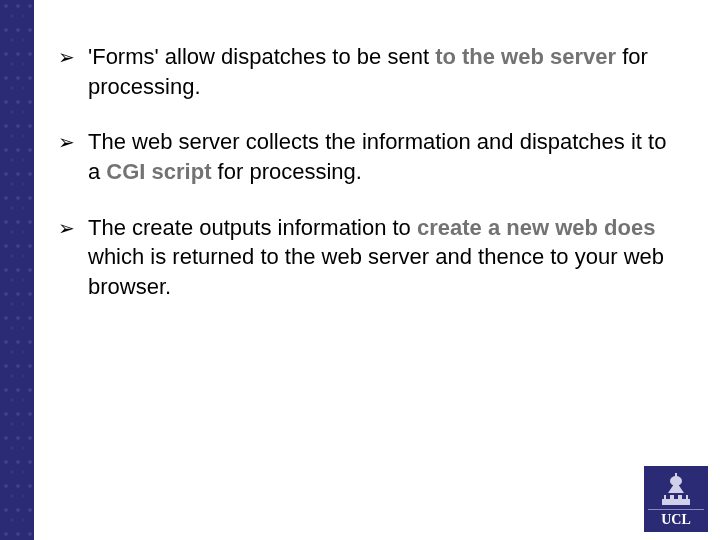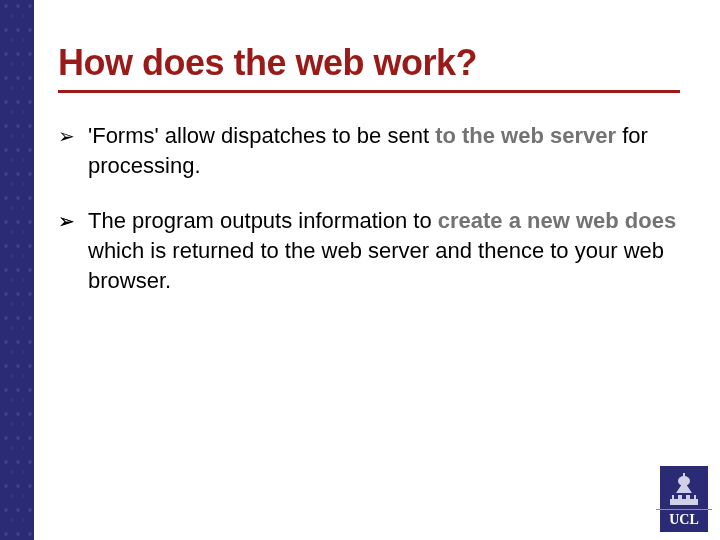--- a/index.html
+++ b/index.html
@@ -68,21 +68,21 @@
     color: #000;
   }
   .bold-red {
     font-weight: bold;
     color: #737373;
   }
   .logo {
     position: absolute;
     right: 12px;
     bottom: 8px;
-    width: 48px;
+    width: 64px;
     height: 66px;
     background: #2a2a75;
     display: flex;
     flex-direction: column;
     align-items: center;
     justify-content: center;
   }
   .logo-dome {
     width: 36px;
     height: 36px;
@@ -102,32 +102,32 @@
   }
 </style>
 </head>
 <body>
 
 <div class="sidebar">
   <div class="sidebar-pattern"></div>
 </div>
 
 <div class="content">
-  <h1 class="title">How does the web work?</h1>
   <ul class="bullets">
     <li class="bullet">
       <span class="bullet-marker">➢</span>
       <span><span>'Forms' allow dispatches to be sent </span><span class="bold-red">to the web server</span><span> for processing.</span></span>
     </li>
     <li class="bullet">
       <span class="bullet-marker">➢</span>
+      <span><span>The web server collects the information and dispatches it to a </span><span class="bold-red">CGI script</span><span> for processing.</span></span>
     </li>
     <li class="bullet">
       <span class="bullet-marker">➢</span>
-      <span><span>The program outputs information to </span><span class="bold-red">create a new web does</span><span> which is returned to the web server and thence to your web browser.</span></span>
+      <span><span>The create outputs information to </span><span class="bold-red">create a new web does</span><span> which is returned to the web server and thence to your web browser.</span></span>
     </li>
   </ul>
 </div>
 
 <div class="logo">
   <div class="logo-dome">
     <svg viewBox="0 0 36 36" width="36" height="36">
       <rect x="4" y="28" width="28" height="6" fill="#d0d0e8"></rect>
       <rect x="6" y="24" width="24" height="4" fill="#d0d0e8"></rect>
       <rect x="8" y="22" width="4" height="6" fill="#2a2a75"></rect>

